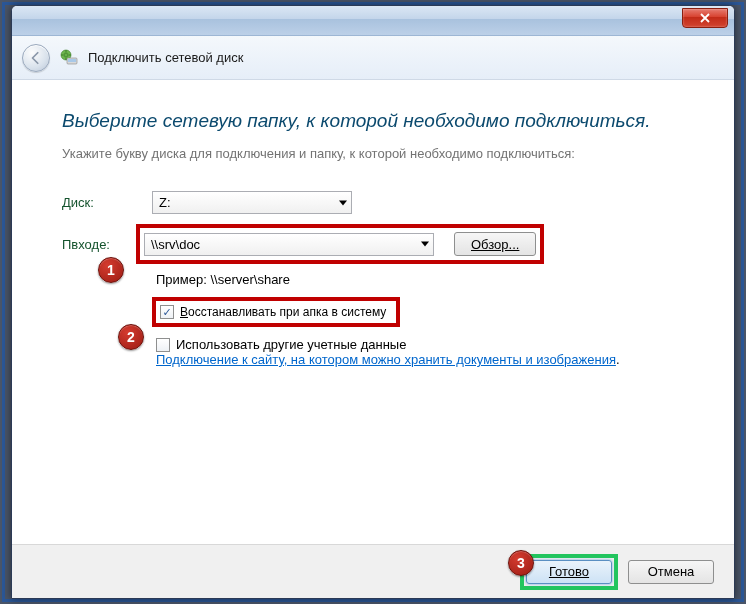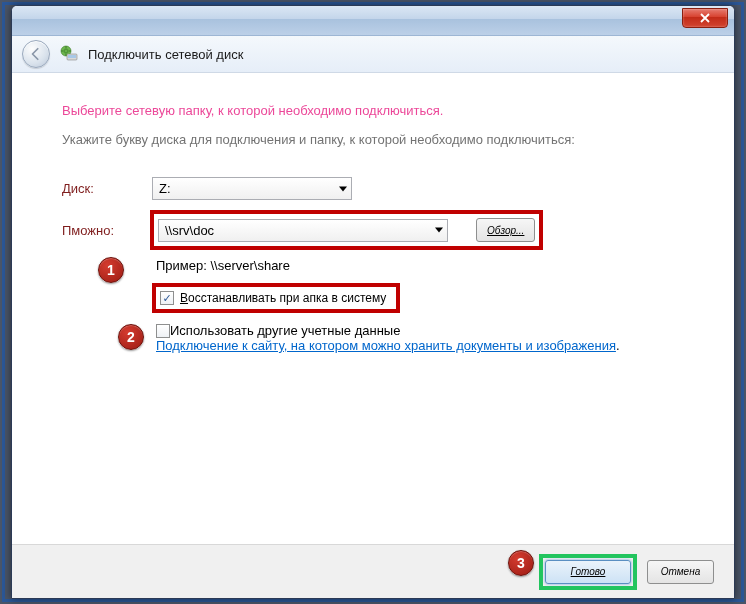--- a/index.html
+++ b/index.html
@@ -43,21 +43,21 @@
     border: 1px solid #8a1f10;
     border-radius: 0 0 4px 4px;
     color: #fff;
     display: flex; align-items: center; justify-content: center;
     font-weight: bold;
     font-size: 12px;
     box-shadow: inset 0 0 2px rgba(255,255,255,0.5);
     cursor: pointer;
   }
   .header-strip {
-    height: 37px;
+    height: 44px;
     background: linear-gradient(to bottom, #f4f8fc 0%, #e6eef8 100%);
     border-bottom: 1px solid #cfd9e6;
     display: flex;
     align-items: center;
     padding: 0 10px;
     gap: 10px;
   }
   .back-btn {
     width: 28px; height: 28px;
     border-radius: 50%;
@@ -76,40 +76,41 @@
   .app-icon svg { width: 18px; height: 18px; }
   .header-title {
     color: #1a1a1a;
     font-size: 13px;
   }
   .content {
     padding: 20px 36px 0 50px;
     position: relative;
   }
   .main-heading {
-    color: #ec4899;
-    font-size: 13px;
+    color: #0c4a6e;
+    font-size: 19px;
     margin: 10px 0 14px 0;
     font-weight: normal;
+    font-style: italic;
   }
   .instruction {
     color: #737373;
     font-size: 13px;
     margin-bottom: 30px;
   }
   .form-row {
     display: flex;
     align-items: center;
     margin-bottom: 8px;
     position: relative;
   }
   .form-label {
     width: 50px;
     font-size: 13px;
-    color: #7f1d1d;
+    color: #14532d;
   }
   .underline { text-decoration: underline; }
   .combo {
     height: 23px;
     background: linear-gradient(#fff,#f0f0f0);
     border: 1px solid #abadb3;
     display: flex;
     align-items: center;
     padding: 0 6px;
     font-size: 13px;
@@ -124,48 +125,48 @@
     border-left: 4px solid transparent;
     border-right: 4px solid transparent;
     border-top: 5px solid #000;
   }
   .drive-combo { width: 200px; margin-left: 40px; }
   .folder-row-wrap {
     border: 4px solid #c00000;
     padding: 4px;
     display: inline-flex;
     align-items: center;
-    gap: 28px;
-    margin-left: 44px;
+    gap: 20px;
+    margin-left: 30px;
     position: relative;
   }
   .folder-combo { width: 290px; }
   .btn {
     height: 24px;
-    padding: 0 10px;
+    padding: 0 16px;
     background: linear-gradient(#f6f6f6,#e4e4e4);
     border: 1px solid #8e8f8f;
     border-radius: 3px;
-    font-size: 10px;
+    font-size: 13px;
     cursor: pointer;
     display: inline-flex;
     align-items: center;
     justify-content: center;
-    font-style: italic;
   }
   .example-text {
     margin-left: 94px;
     font-size: 13px;
     color: #000;
     margin-top: 6px;
     margin-bottom: 10px;
   }
   .checkbox-row {
     display: flex;
     align-items: center;
+    gap: 6px;
     font-size: 13px;
     margin-left: 94px;
     margin-top: 6px;
   }
   .checkbox {
     width: 14px; height: 14px;
     border: 1px solid #8e8f8f;
     background: linear-gradient(#fff,#eef1f5);
     display: flex; align-items: center; justify-content: center;
     font-size: 11px;
@@ -265,21 +266,21 @@
 
       <div class="form-row">
         <span class="form-label"><span class="underline">Д</span><span>иск:</span></span>
         <div class="combo drive-combo">
           <span>Z:</span>
           <span class="chev"></span>
         </div>
       </div>
 
       <div class="form-row" style="margin-top:10px;">
-        <span class="form-label" style="width:44px;"><span>П</span><span class="underline" style="text-decoration:none">можно:</span></span>
+        <span class="form-label" style="width:44px;"><span>П</span><span class="underline" style="text-decoration:none">входе:</span></span>
         <div class="folder-row-wrap">
           <div class="combo folder-combo">
             <span>\\srv\doc</span>
             <span class="chev"></span>
           </div>
           <button class="btn">
               <span class="underline">Обзор...</span>
             </button>
         </div>
       </div>
@@ -304,17 +305,17 @@
     <div class="num-badge badge-1">1</div>
     <div class="num-badge badge-2">2</div>
 
     <div class="footer">
       <div class="num-badge badge-3">3</div>
       <div class="red-box-3">
         <button class="btn primary" style="width:86px;">
             <span class="underline" style="text-decoration:underline">Готово</span>
           </button>
       </div>
-      <button class="btn" style="width:67px;">Отмена</button>
+      <button class="btn" style="width:86px;">Отмена</button>
     </div>
 
   </div>
 </div>
 
 </body></html>

